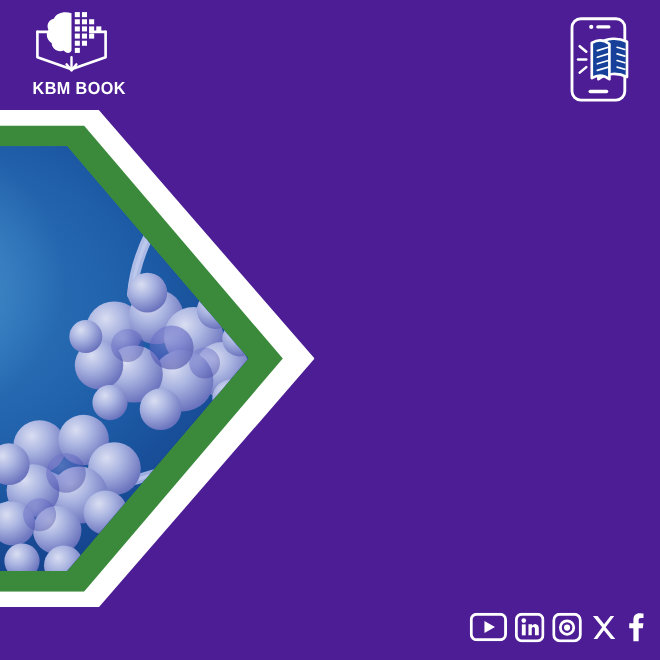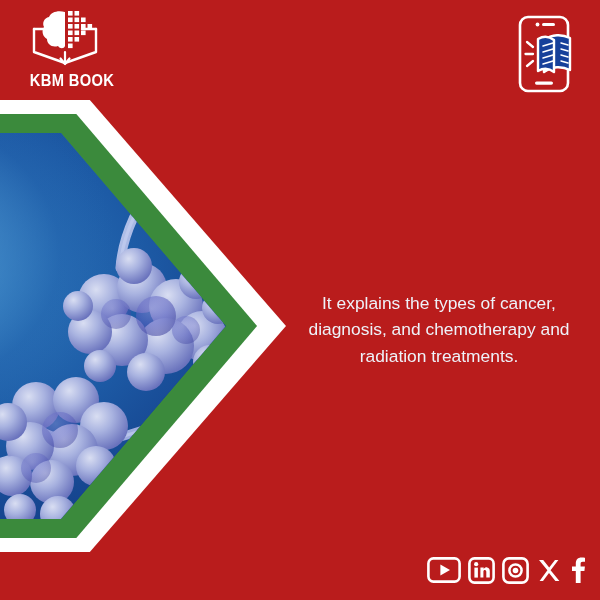--- a/index.html
+++ b/index.html
@@ -5,21 +5,21 @@
   html, body {
     margin: 0;
     padding: 0;
     background: #0f2f6e;
   }
   #poster {
     position: relative;
     width: 600px;
     height: 600px;
     overflow: hidden;
-    background: #b91c1c;
+    background: #4c1d95;
     font-family: "Liberation Sans", sans-serif;
     -webkit-font-smoothing: antialiased;
   }
 
   
   .brand {
     position: absolute;
     left: 12px;
     top: 8px;
     width: 120px;
@@ -292,21 +292,20 @@
           <circle cx="208" cy="376" r="20" fill="url(#blob)"></circle>
           <circle cx="254" cy="414" r="18" fill="url(#blob)"></circle>
           <circle cx="216" cy="410" r="16" fill="url(#blob)"></circle>
           <circle cx="256" cy="330" r="18" fill="url(#blobDark)" opacity="0.45"></circle>
           <circle cx="232" cy="368" r="15" fill="url(#blobDark)" opacity="0.38"></circle>
         </g>
       </svg>
     </div>
   </div>
 
-  <div class="subcopy">It explains the types of cancer, diagnosis, and chemotherapy and radiation treatments.</div>
 
   <div class="social-row">
 
     <a href="#">
       <svg width="34" height="26" viewBox="0 0 34 26" xmlns="http://www.w3.org/2000/svg">
         <rect x="1.4" y="1.4" width="31.2" height="23.2" rx="5" ry="5" fill="none" stroke="#ffffff" stroke-width="2.6"></rect>
         <path d="M13.4 7.6 L23 13 L13.4 18.4 Z" fill="#ffffff"></path>
       </svg>
     </a>
 

